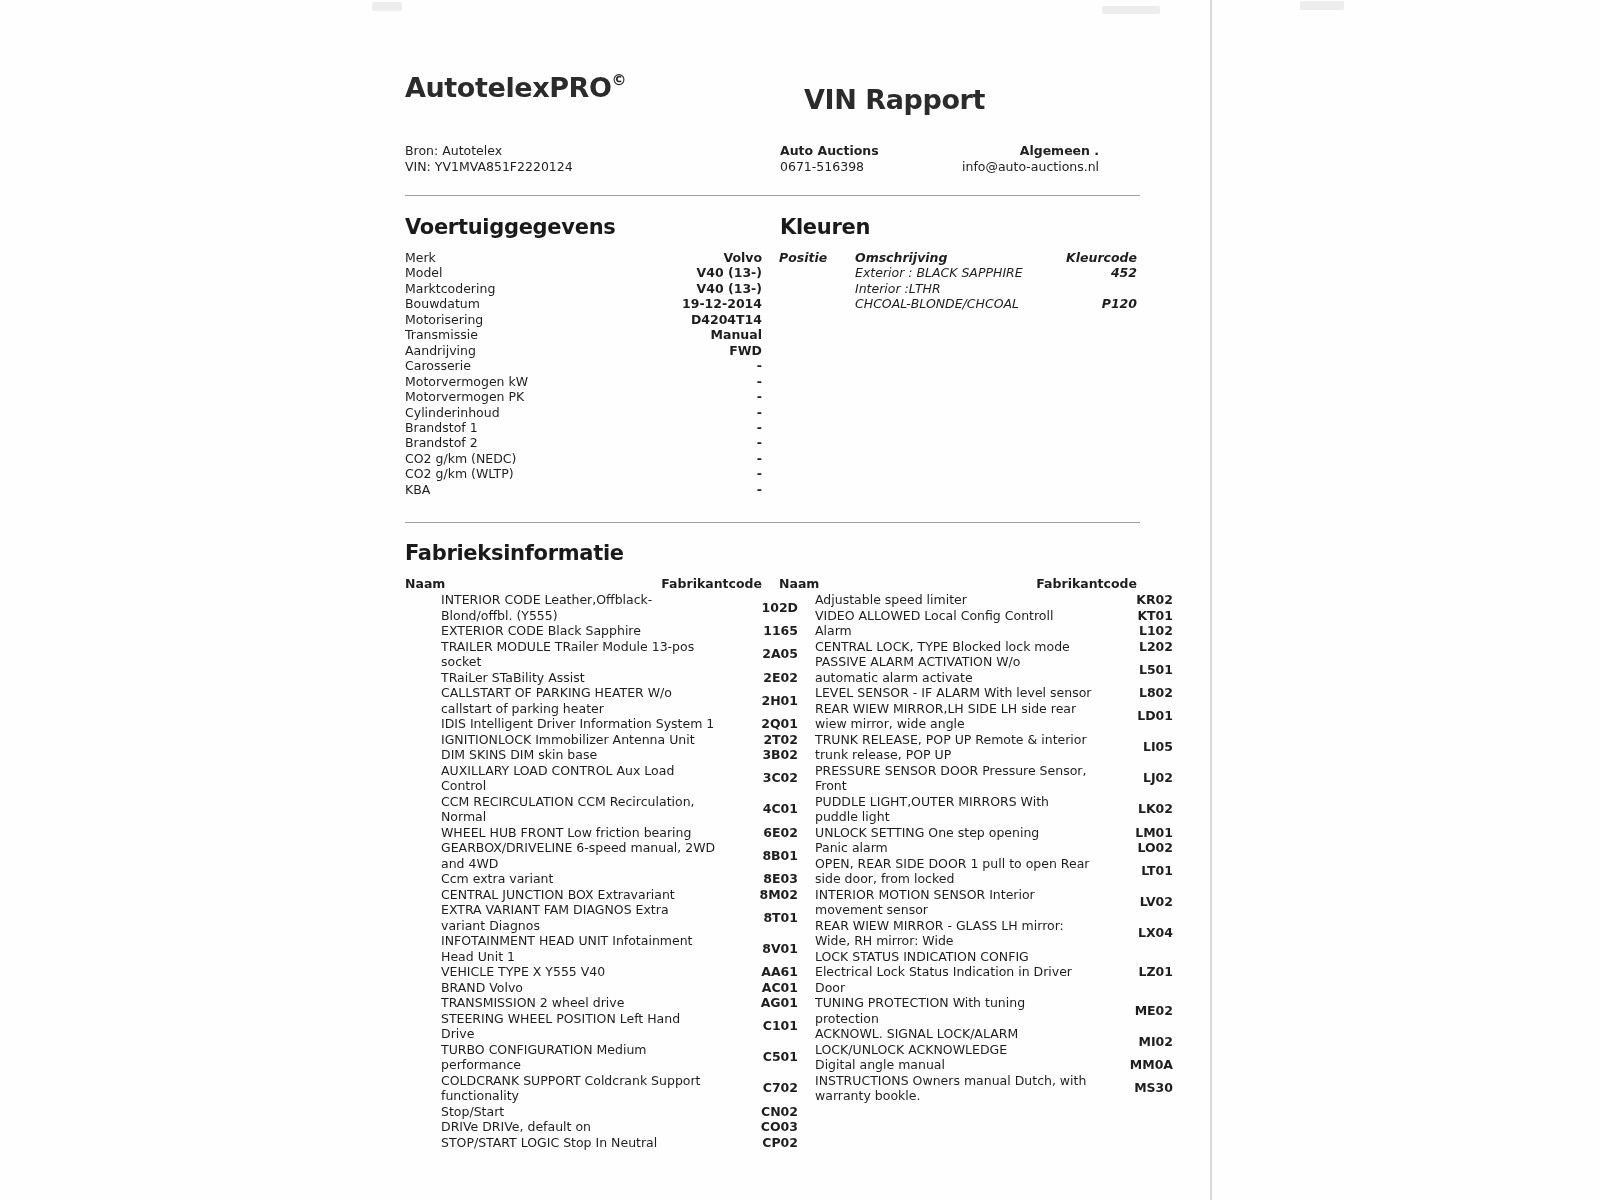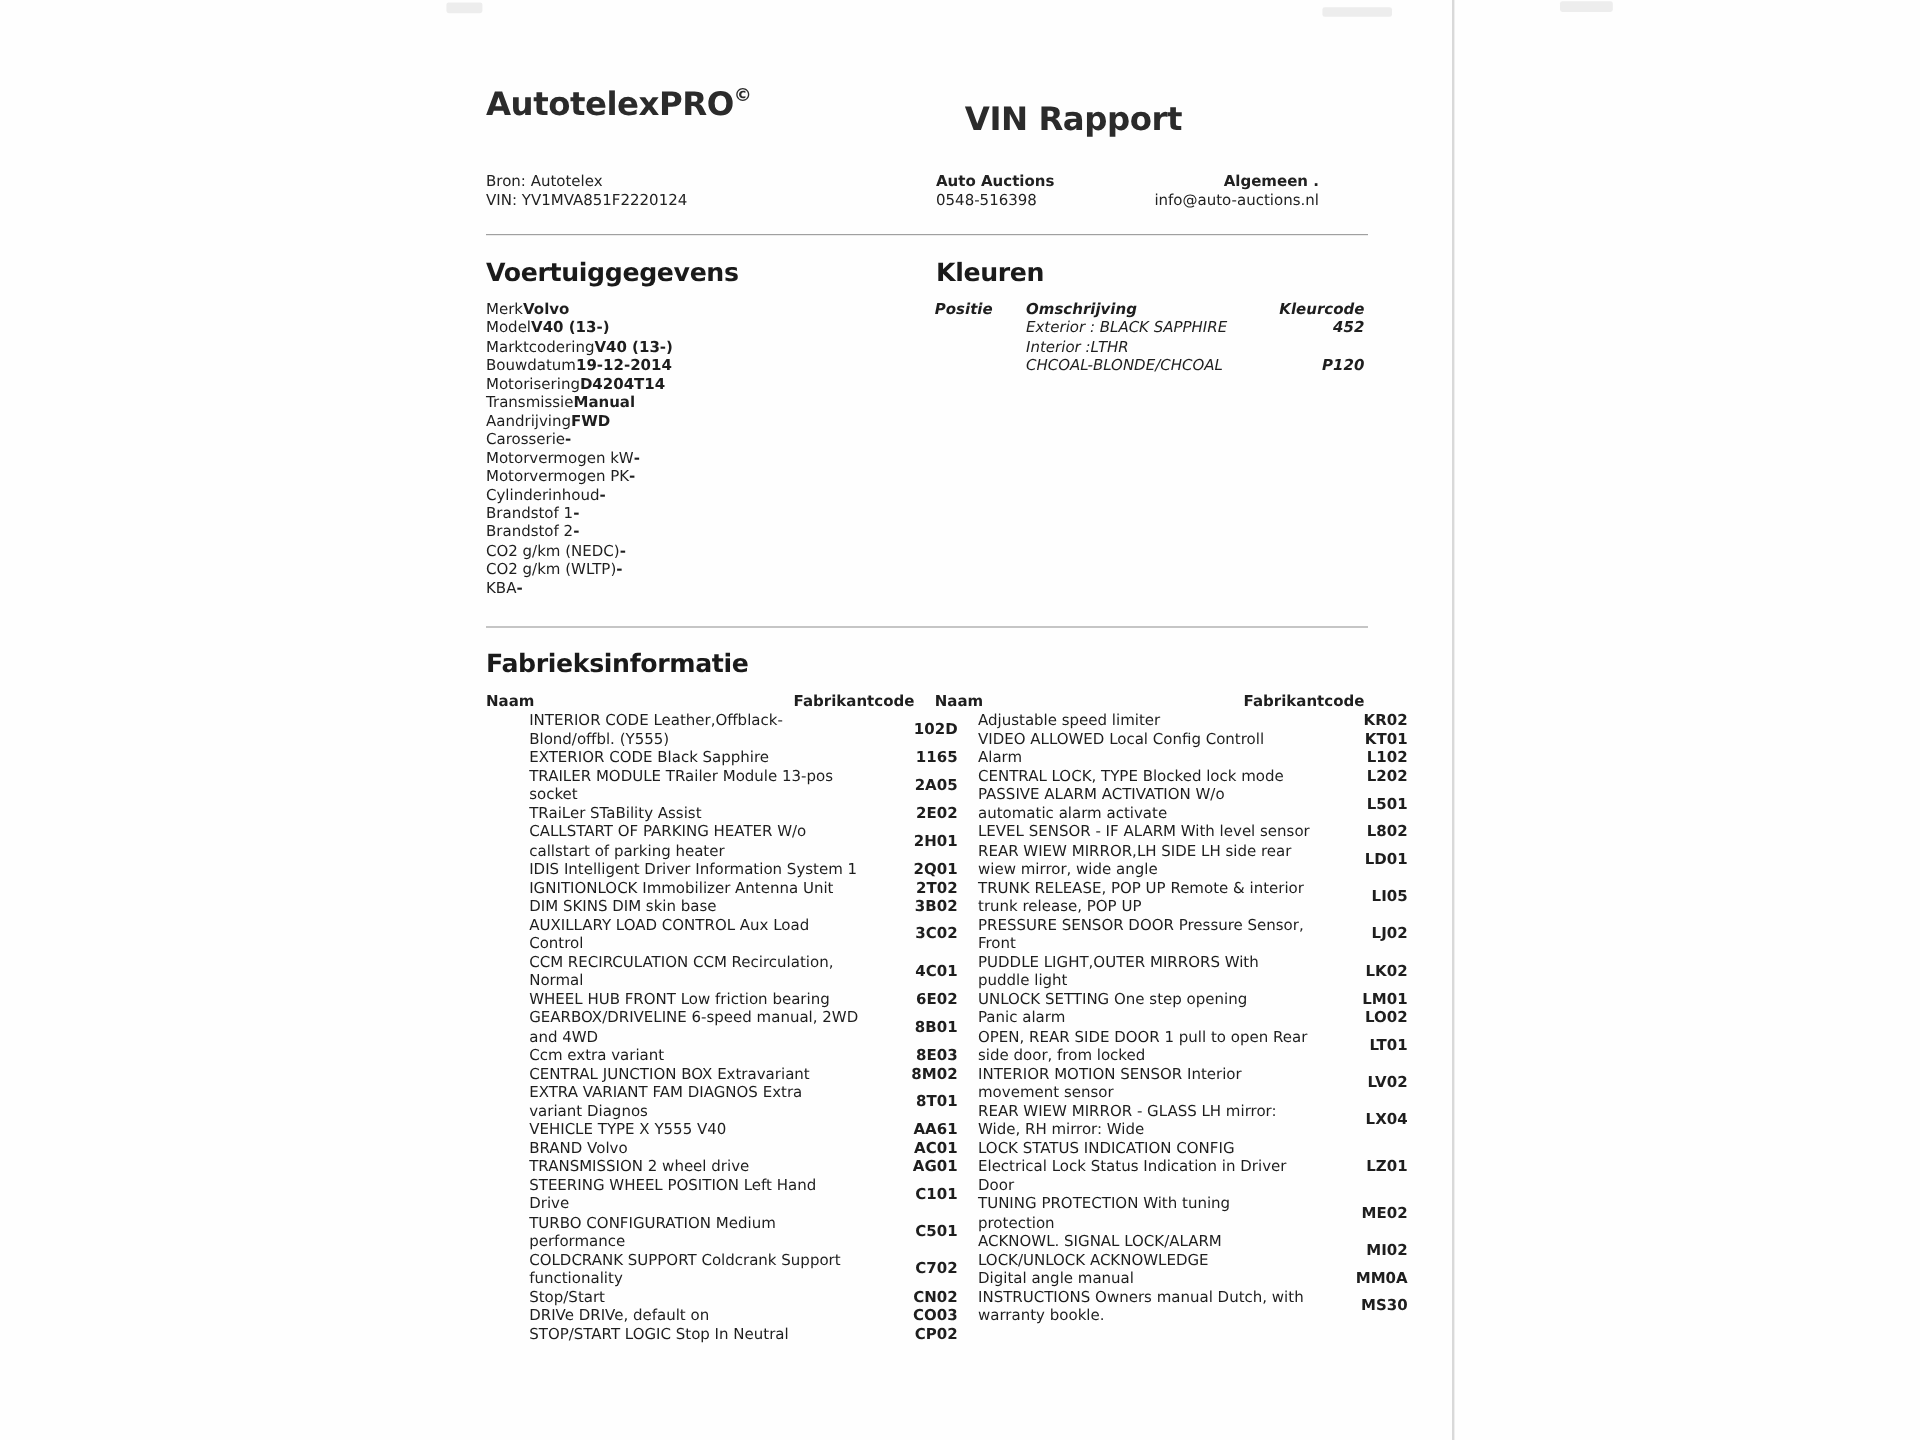--- a/index.html
+++ b/index.html
@@ -22,21 +22,21 @@
   .doc-title sup { font-size:15px; position:relative; top:-2px; }
   .meta { font-size:12.5px; line-height:16px; color:#222; }
   .meta .b { font-weight:bold;text-align:right; }
 
   .divider { height:1px; background:#a0a0a0; width:735px; left:405px; }
 
   .section-title { font-size:21px; font-weight:bold; color:#1a1a1a; letter-spacing:-0.3px; }
 
   
   .vtable { font-size:12.5px; line-height:15.45px; }
-  .vrow { display:flex; justify-content:flex-start; }
+  .vrow { display:flex; justify-content:space-between; }
   .vlabel { white-space:nowrap; }
   .vvalue { font-weight:bold; text-align:right; white-space:nowrap; }
 
   
   .ctable { font-size:12.5px; line-height:15.45px; }
   .crow { display:flex; }
   .c-pos { width:76px; }
   .c-oms { flex:1; }
   .c-code { width:90px; text-align:right; }
   .chead .c-pos, .chead .c-oms, .chead .c-code { font-weight:bold; }
@@ -61,21 +61,21 @@
   <span>AutotelexPRO</span><sup>©</sup>
 </div>
 <div class="abs doc-title" style="left:804px;top:84px;">VIN Rapport</div>
 
 <div class="abs meta" style="left:405px;top:143px;">
   <div>Bron: Autotelex</div>
   <div>VIN: YV1MVA851F2220124</div>
 </div>
 <div class="abs meta" style="left:780px;top:143px;">
   <div class="b">Auto Auctions</div>
-  <div>0548-516398</div>
+  <div>0671-516398</div>
 </div>
 <div class="abs meta" style="left:962px;top:143px;">
   <div class="b">Algemeen .</div>
   <div>info@auto-auctions.nl</div>
 </div>
 
 <div class="abs divider" style="top:195px;"></div>
 
 <div class="abs section-title" style="left:405px;top:215px;">Voertuiggegevens</div>
 <div class="abs vtable" style="left:405px;top:250px;width:357px;" id="vehicle-rows">
@@ -241,20 +241,25 @@
     <div class="frow">
       <div class="f-name">CENTRAL JUNCTION BOX Extravariant</div>
       <div class="f-code">8M02</div>
     </div>
     <div class="frow">
       <div class="f-name">EXTRA VARIANT FAM DIAGNOS Extra
 variant Diagnos</div>
       <div class="f-code">8T01</div>
     </div>
     <div class="frow">
+      <div class="f-name">INFOTAINMENT HEAD UNIT Infotainment
+Head Unit 1</div>
+      <div class="f-code">8V01</div>
+    </div>
+    <div class="frow">
       <div class="f-name">VEHICLE TYPE X Y555 V40</div>
       <div class="f-code">AA61</div>
     </div>
     <div class="frow">
       <div class="f-name">BRAND Volvo</div>
       <div class="f-code">AC01</div>
     </div>
     <div class="frow">
       <div class="f-name">TRANSMISSION 2 wheel drive</div>
       <div class="f-code">AG01</div>

